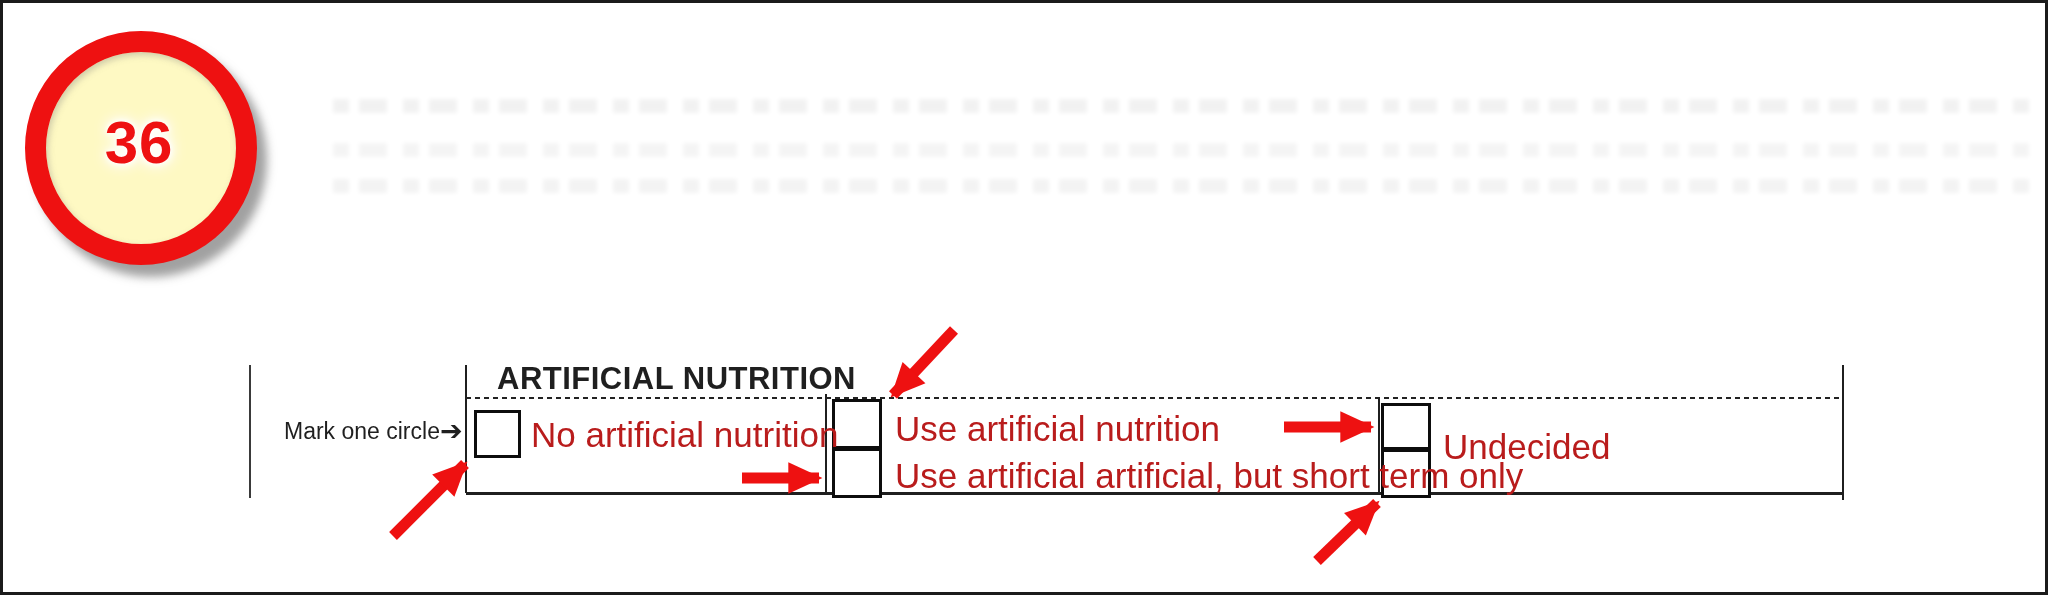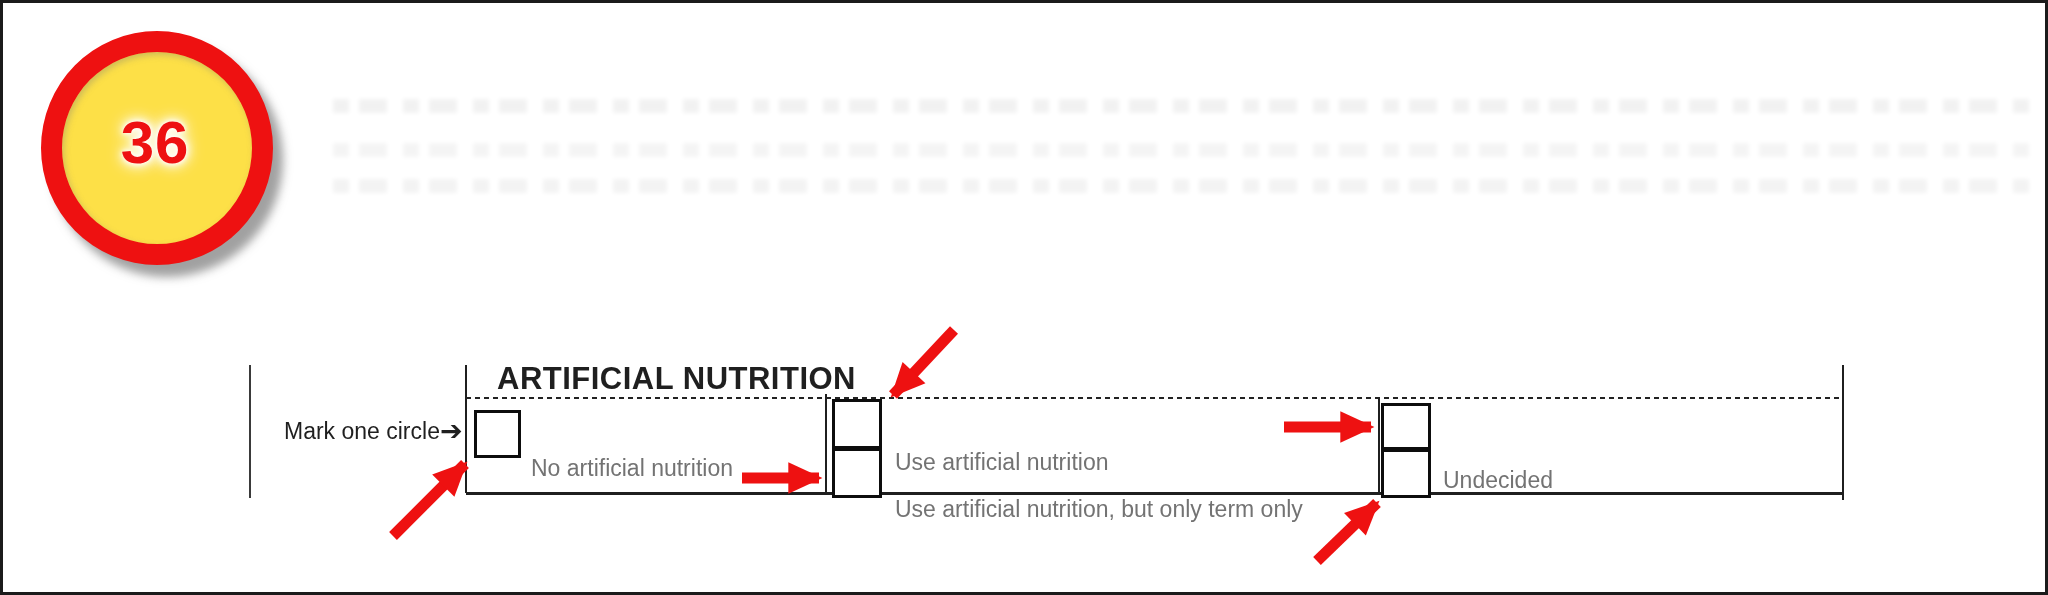--- a/index.html
+++ b/index.html
@@ -12,26 +12,26 @@
     width:2048px;height:595px;
     background:#ffffff;
     border:3px solid #1b1b1b;
     box-sizing:border-box;
     overflow:hidden;
     font-family:"Liberation Sans","DejaVu Sans",sans-serif;
     color:var(--ink);
   }
   
   .badge-circle{
-    position:absolute;left:38px;top:28px;
+    position:absolute;left:22px;top:28px;
     width:232px;height:234px;
     border:21px solid var(--annotation-red);
     border-radius:50%;
     box-sizing:border-box;
-    background:#fde047;
+    background:#fef9c3;
     box-shadow:10px 12px 10px rgba(110,110,110,0.65), inset 2px 3px 6px rgba(120,120,120,0.35);
     display:flex;align-items:center;justify-content:center;
   }
   .badge-number{
     font-size:60px;font-weight:bold;
     color:var(--annotation-red);
     transform:translate(-2px,-6px);
     text-shadow:0 0 4px #fff,0 0 8px #fff,0 0 14px #fff,0 0 18px #fff;
     letter-spacing:1px;
   }
@@ -65,21 +65,21 @@
     font-size:23px;line-height:1;white-space:nowrap;
     display:flex;align-items:center;
   }
   .instruction .glyph-arrow{
     font-family:"DejaVu Sans",sans-serif;
     font-size:27px;font-weight:bold;line-height:1;
     transform:translateY(-1px);
   }
   .opt-label{
     position:absolute;
-    font-size:23px;line-height:1.1;white-space:nowrap;color:#737373;margin-top:40px;
+    font-size:35px;line-height:1.1;white-space:nowrap;color:#b91c1c;
   }
   .lbl-1{left:528px;top:413px;}
   .lbl-2a{left:892px;top:407px;}
   .lbl-2b{left:892px;top:454px;}
   .lbl-3a{left:1440px;top:425px;}
   .lbl-3b{left:1440px;top:454px;}
   
   .cbox{
     position:absolute;background:#ffffff;
     border:3px solid #0d0d0d;box-sizing:border-box;
@@ -125,21 +125,21 @@
   </div>
 
   <div class="cbox cb-1"></div>
   <div class="cbox cb-2a"></div>
   <div class="cbox cb-2b"></div>
   <div class="cbox cb-3a"></div>
   <div class="cbox cb-3b"></div>
 
   <div class="opt-label lbl-1">No artificial nutrition</div>
   <div class="opt-label lbl-2a">Use artificial nutrition</div>
-  <div class="opt-label lbl-2b">Use artificial nutrition, but only term only</div>
+  <div class="opt-label lbl-2b">Use artificial artificial, but short term only</div>
   <div class="opt-label lbl-3a">Undecided</div>
 
   <svg class="arrow-overlay" width="2048" height="595" viewBox="0 0 2048 595" xmlns="http://www.w3.org/2000/svg">
     <defs>
       <marker id="ah" viewBox="0 0 10 10" refX="9" refY="5" markerWidth="3.3" markerHeight="3.1" orient="auto" markerUnits="strokeWidth">
         <path d="M0,0.4 L10,5 L0,9.6 z"></path>
       </marker>
     </defs>
     <line x1="390" y1="533" x2="462" y2="461" marker-end="url(#ah)"></line>
     <line x1="951" y1="327" x2="890" y2="392" marker-end="url(#ah)"></line>

